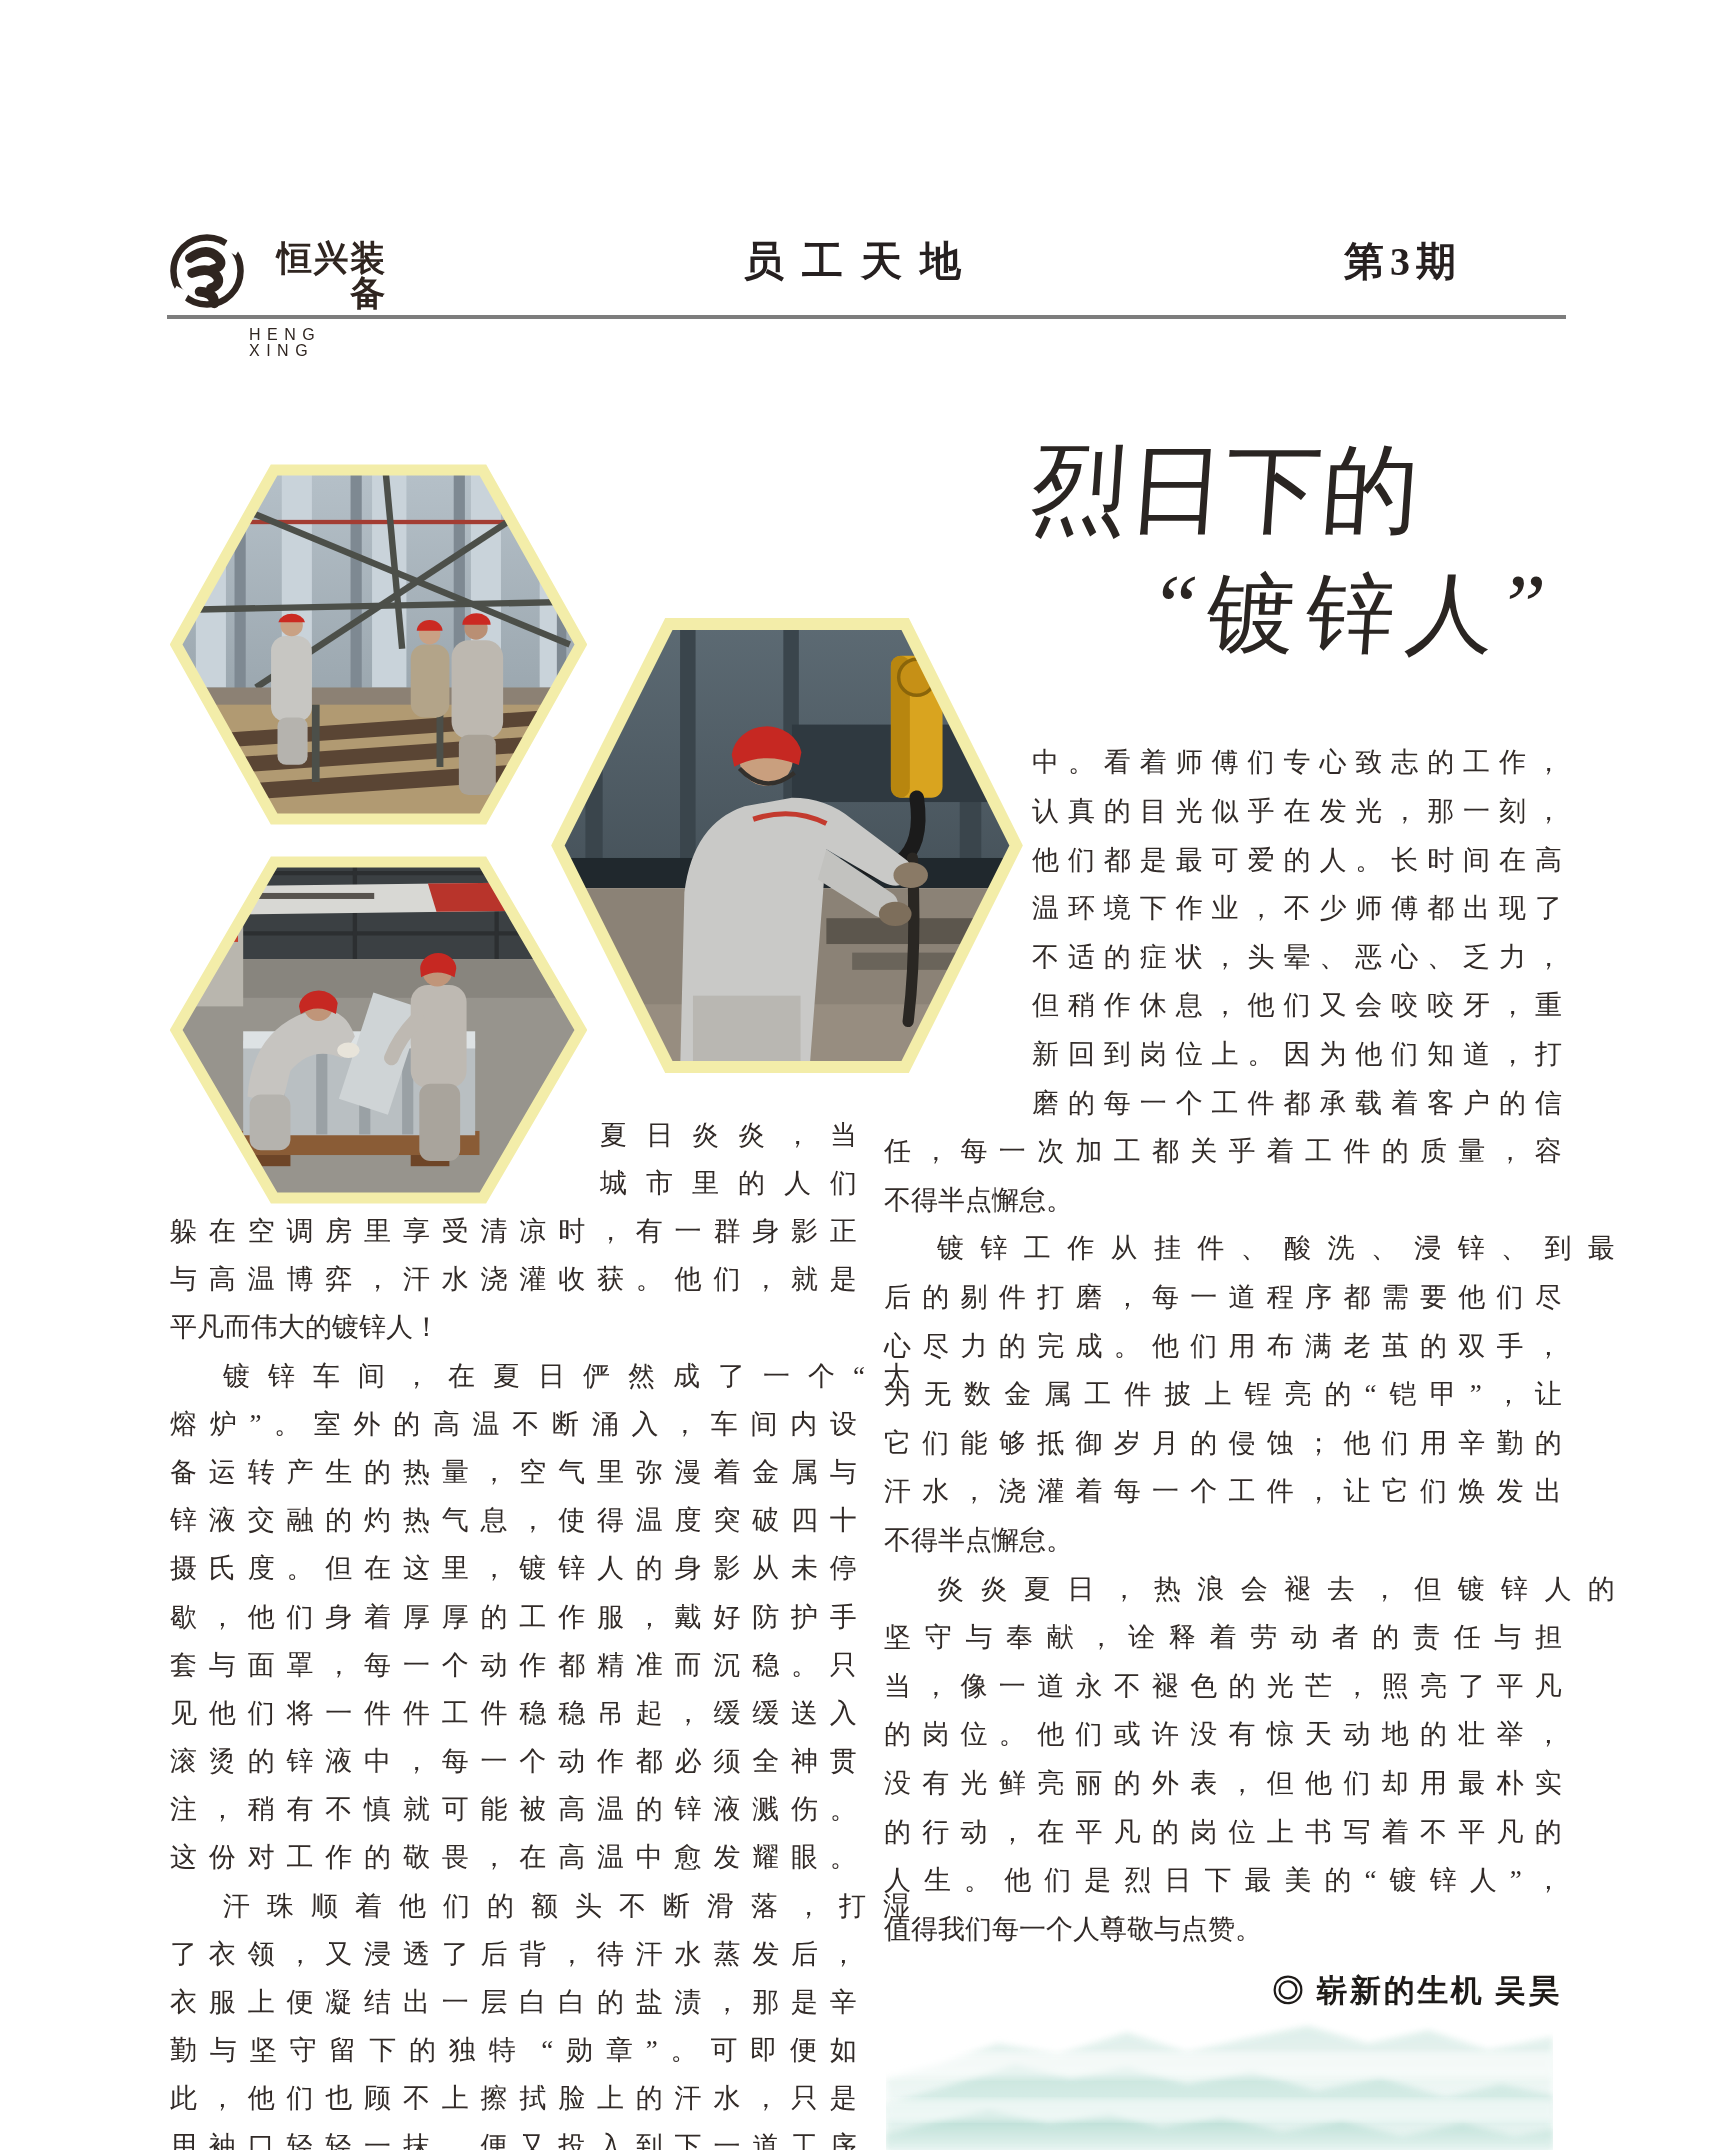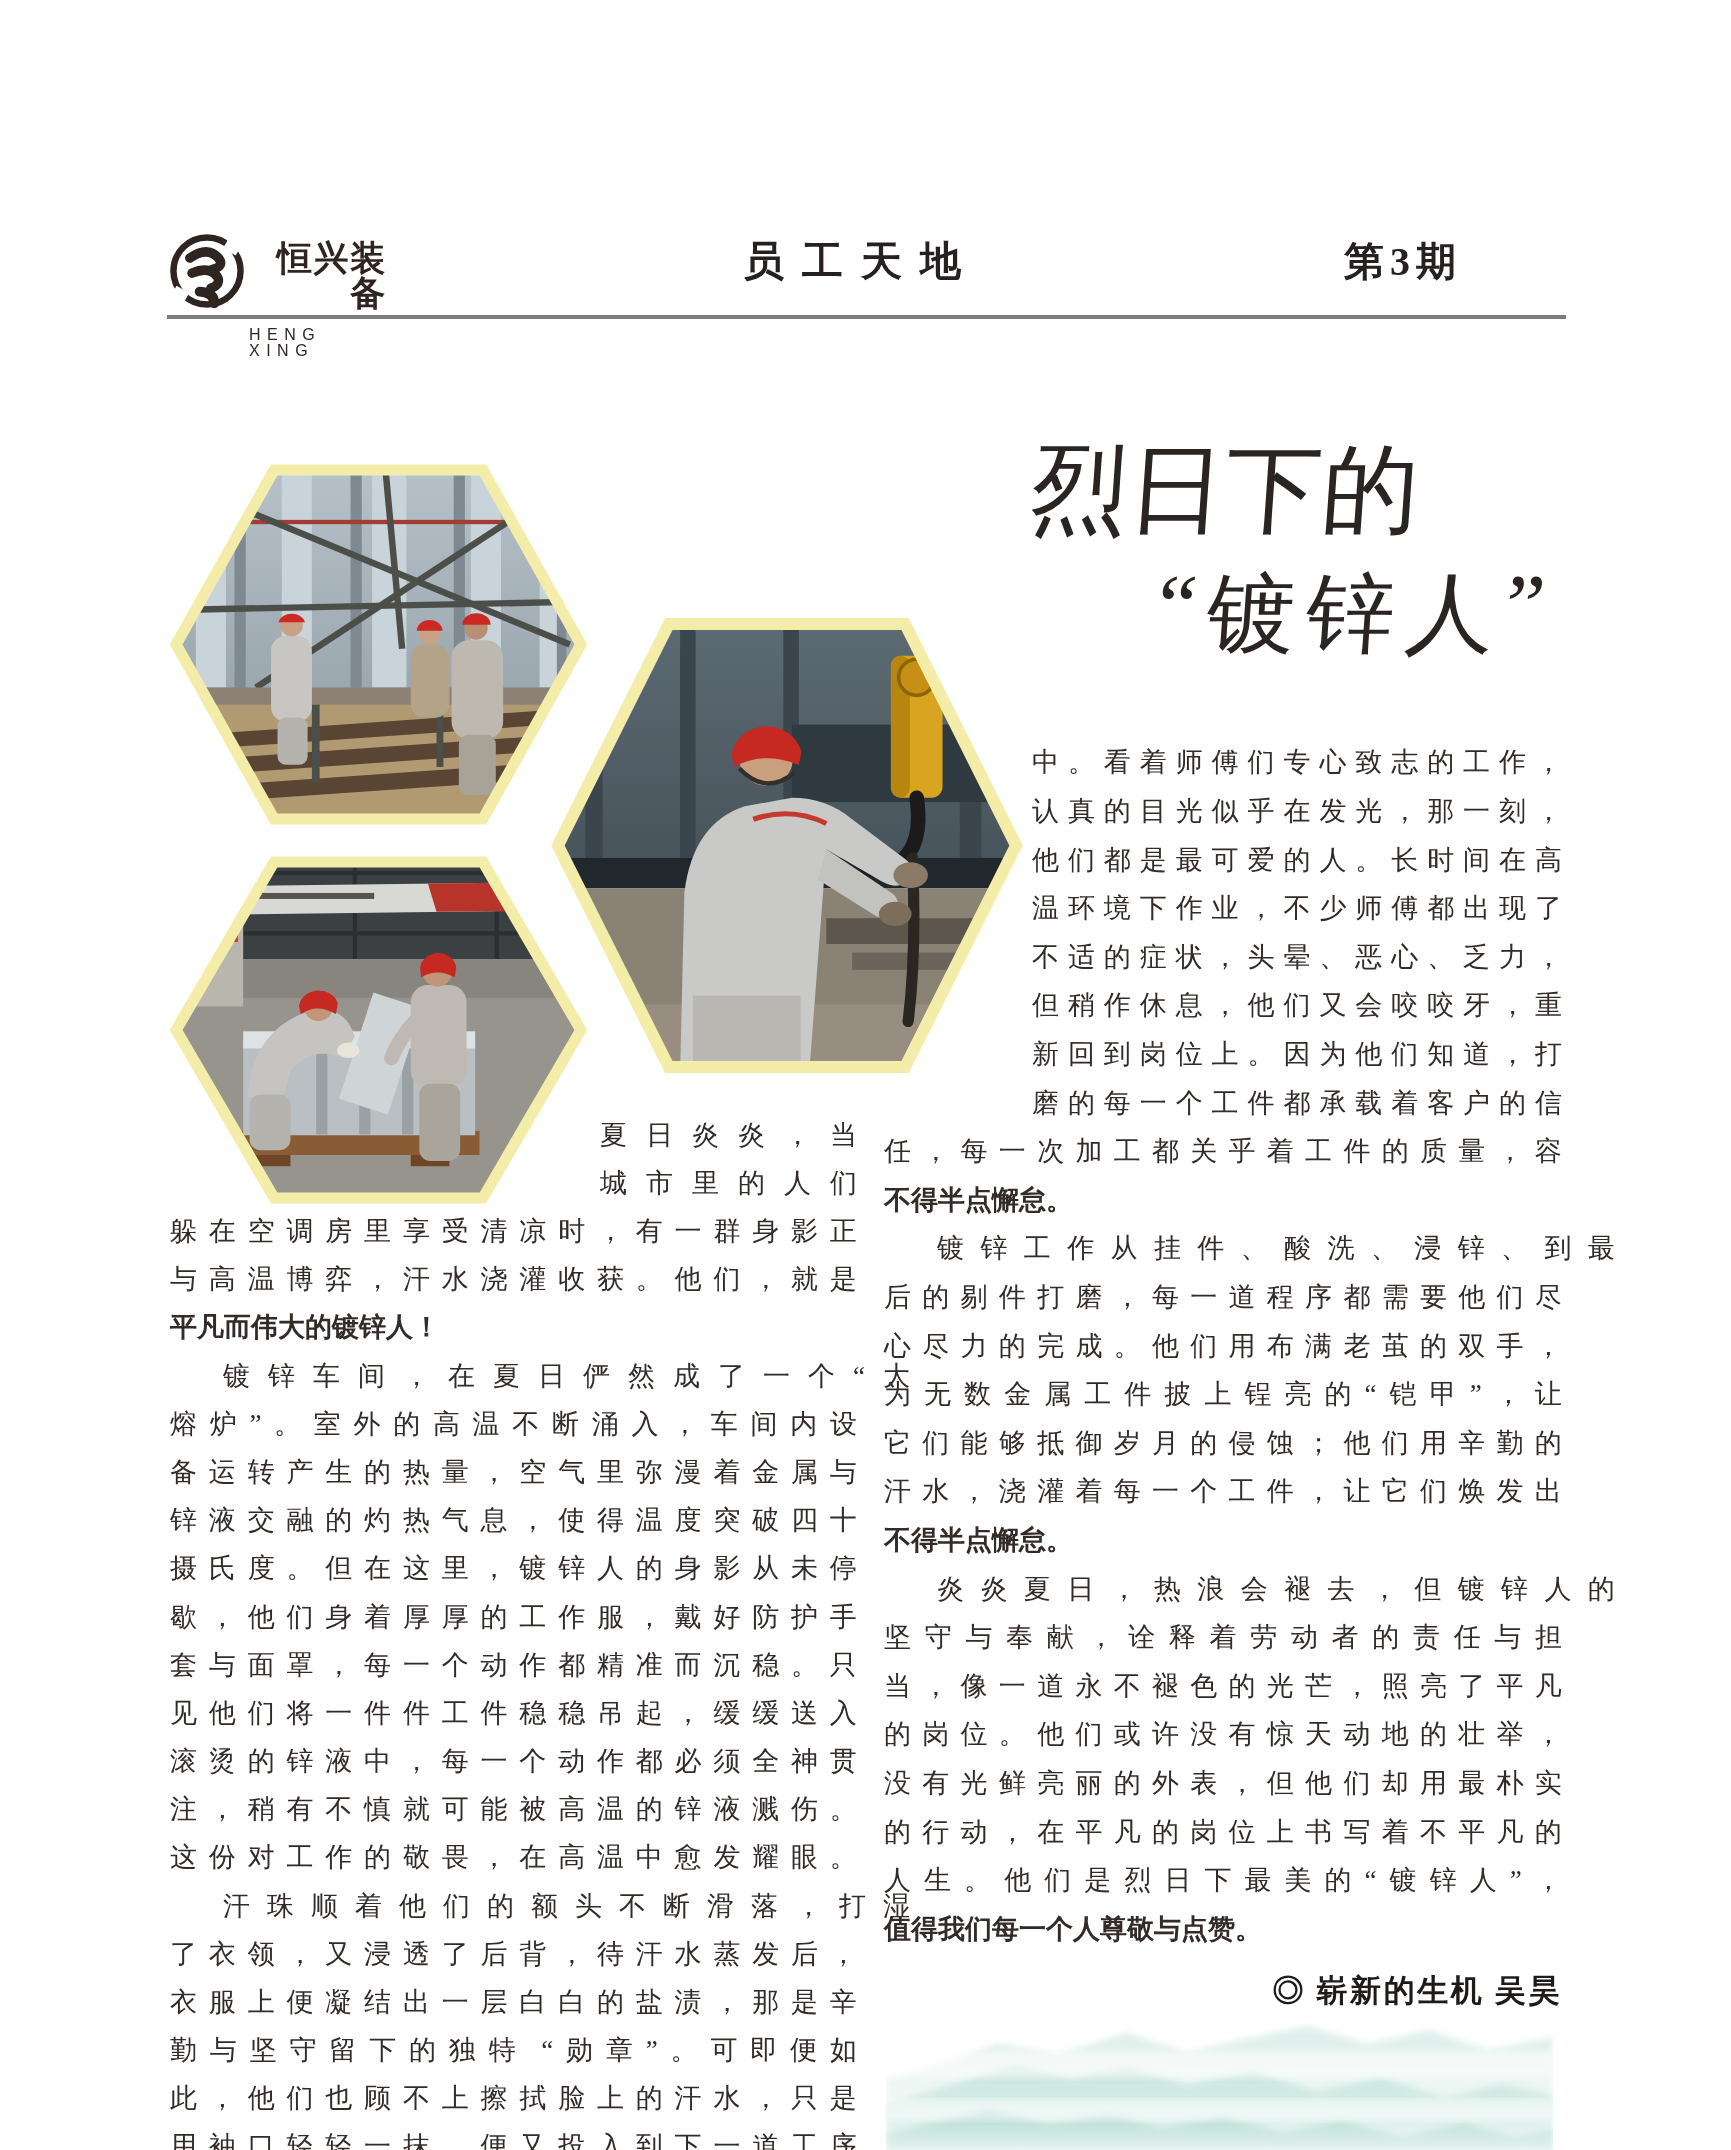--- a/index.html
+++ b/index.html
@@ -25,21 +25,21 @@
             color:#2a2522;transform:skewX(-4deg);font-weight:normal;}
   #title-1{left:1031px;top:426px;width:340px;font-size:97px;}
   #title-2{left:1157px;top:555px;width:387px;font-size:88px;}
 
   
   .photo{position:absolute;}
 
   
   .line{position:absolute;font-size:27px;color:#322b28;line-height:1;}
   .line.flex{display:flex;justify-content:space-between;}
-  .line.plain{white-space:pre;font-weight:bold;}
+  .line.plain{white-space:pre;}
   .v-intro{left:600px;width:257px;}
   .v-full{left:170px;width:687px;}
   .v-narrow{left:1032px;width:530px;}
   .v-wide{left:884px;width:678px;}
   .ind{padding-left:53px;}
 
   #author-line{position:absolute;left:884px;top:1970px;width:678px;text-align:right;
             font-weight:bold;font-size:31px;color:#1d1a18;letter-spacing:2.6px;}
 </style>
 </head>

